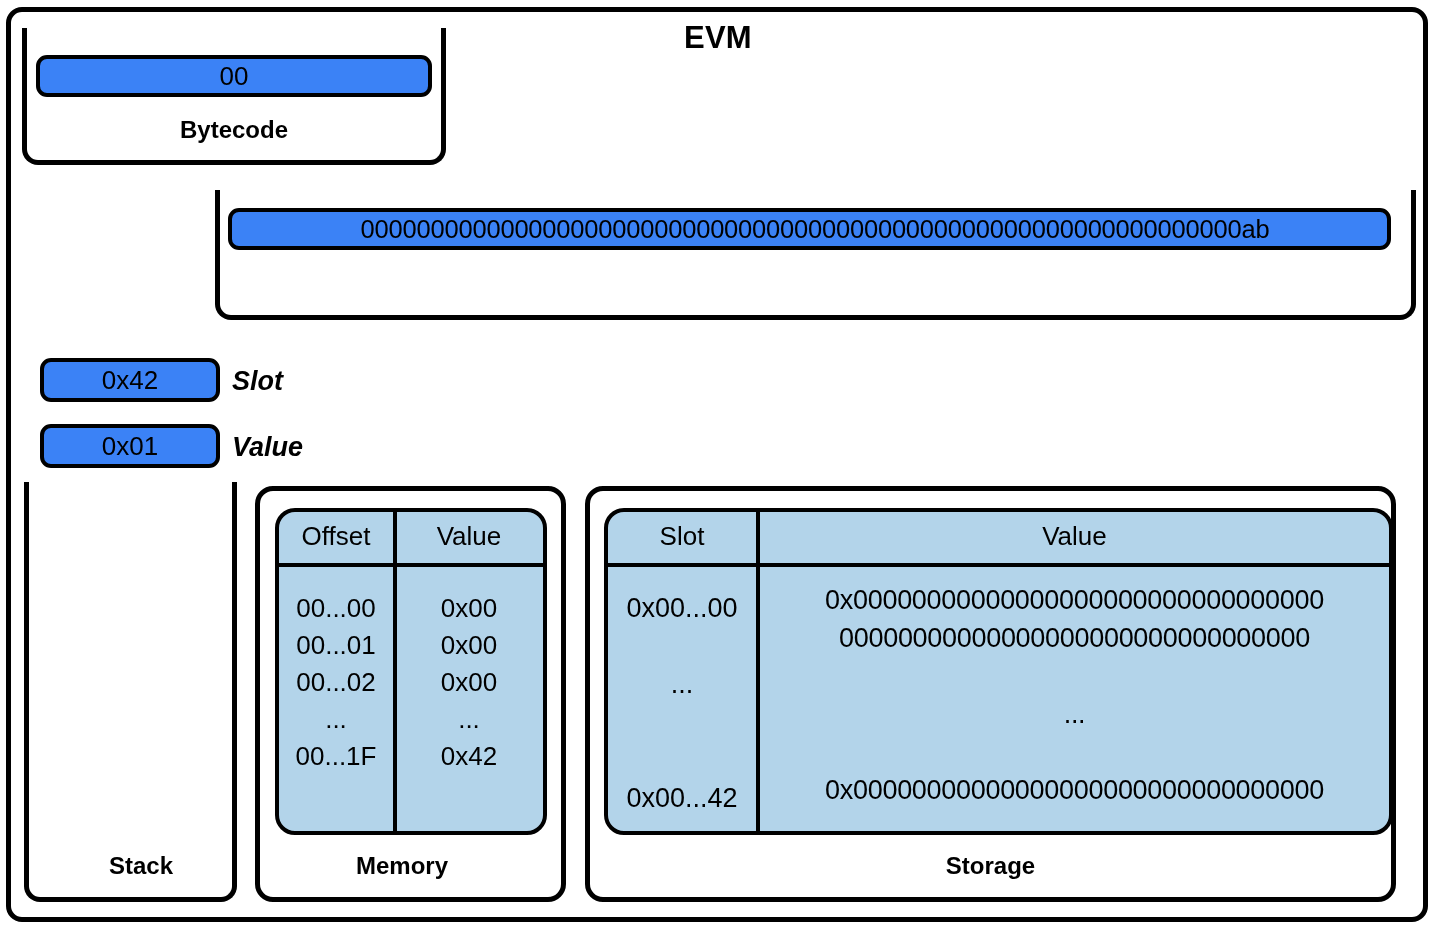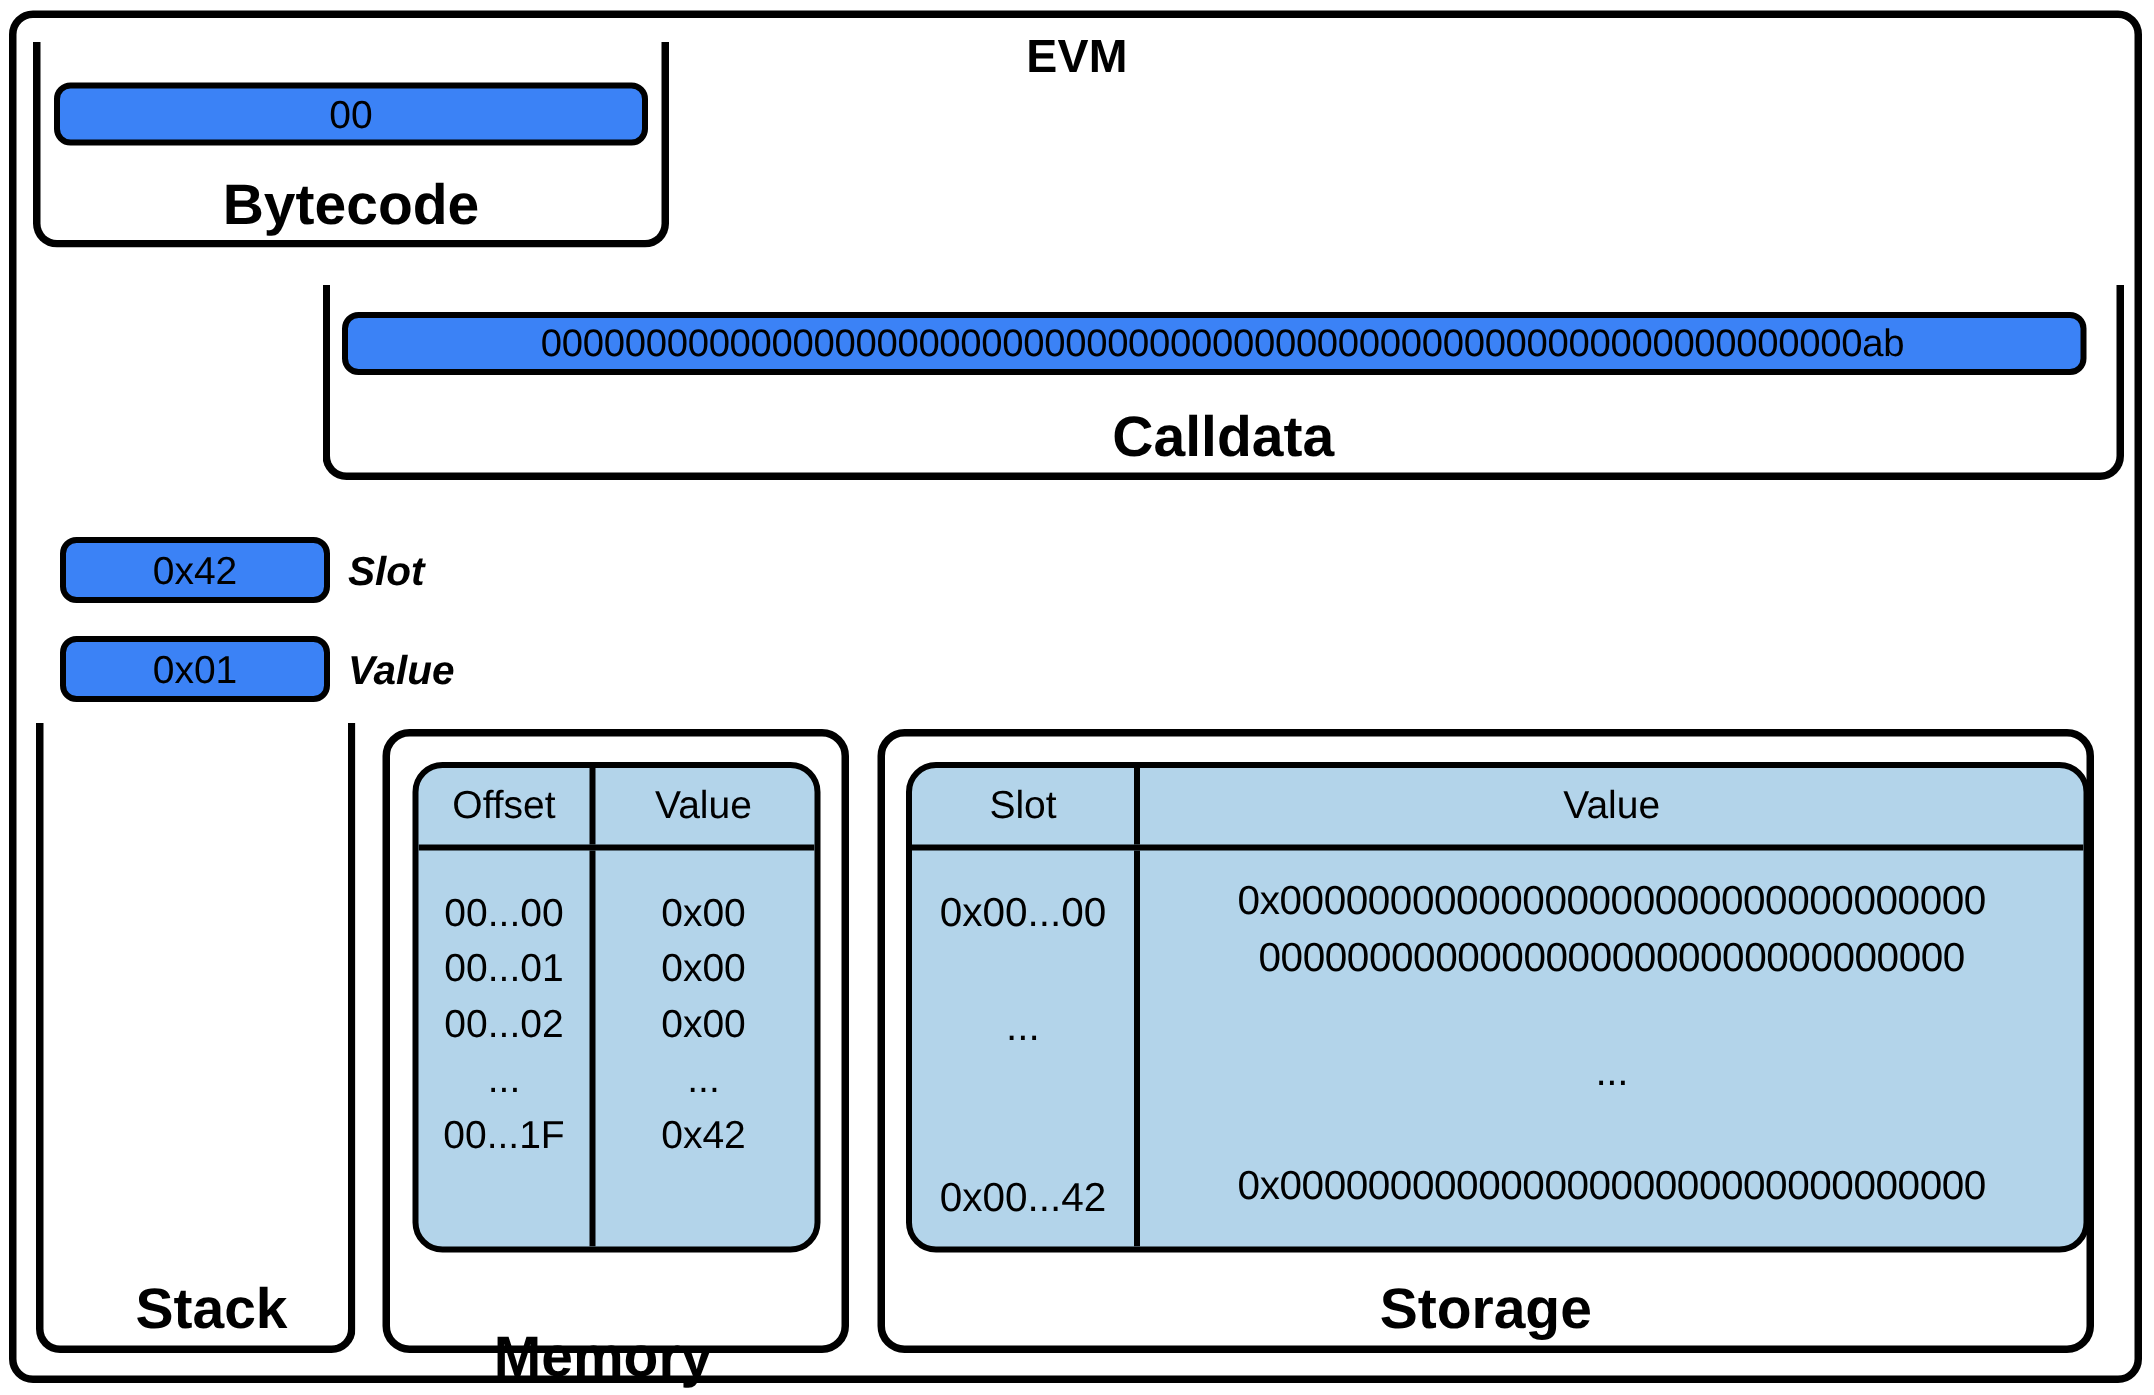--- a/index.html
+++ b/index.html
@@ -52,21 +52,21 @@
     border-top: none;
     border-bottom-left-radius: 16px;
     border-bottom-right-radius: 16px;
     background: transparent;
   }
   .section-label {
     position: absolute;
     left: 0;
     width: 100%;
     text-align: center;
-    font-size: 38px;
+    font-size: 24px;
     font-weight: 700;
   }
 
   
   .chip {
     position: absolute;
     box-sizing: border-box;
     background: #3b82f6;
     border: 4px solid #000;
     border-radius: 11px;
@@ -174,21 +174,20 @@
 
   <div class="evm-frame"></div>
   <div class="evm-title">EVM</div>
 
   <div class="section-open" style="left:22px; top:28px; width:424px; height:137px;"></div>
   <div class="chip" style="left:36px; top:55px; width:396px; height:42px;">00</div>
   <div class="section-label" style="left:22px; top:116px; width:424px;">Bytecode</div>
 
   <div class="section-open" style="left:215px; top:190px; width:1201px; height:130px;"></div>
   <div class="chip mono-row" style="left:228px; top:208px; width:1163px; height:42px;">000000000000000000000000000000000000000000000000000000000000000ab</div>
-  <div class="section-label" style="left:215px; top:271px; width:1201px;">Calldata</div>
 
   <div class="chip" style="left:40px; top:358px; width:180px; height:44px;">0x42</div>
   <div class="side-label" style="left:232px; top:366px;">Slot</div>
 
   <div class="chip" style="left:40px; top:424px; width:180px; height:44px;">0x01</div>
   <div class="side-label" style="left:232px; top:432px;">Value</div>
 
   <div class="section-open" style="left:24px; top:482px; width:213px; height:420px;"></div>
   <div class="section-label" style="left:24px; top:852px; width:234px;">Stack</div>
 
@@ -209,21 +208,21 @@
       </div>
       <div class="tbl-col col-value">
         <span class="cell">0x00</span>
         <span class="cell">0x00</span>
         <span class="cell">0x00</span>
         <span class="cell">...</span>
         <span class="cell">0x42</span>
       </div>
     </div>
   </div>
-  <div class="section-label" style="left:255px; top:884px; width:294px;">Memory</div>
+  <div class="section-label" style="left:255px; top:852px; width:294px;">Memory</div>
 
   <div class="section-closed" style="left:585px; top:486px; width:811px; height:416px;"></div>
 
   <div class="tbl" id="storage-table" style="left:604px; top:508px; width:789px; height:327px;">
     <div class="tbl-head">
       <div class="tbl-col col-slot col-sep">Slot</div>
       <div class="tbl-col col-value">Value</div>
     </div>
     <div class="tbl-body">
       <div class="tbl-col col-slot col-sep">

